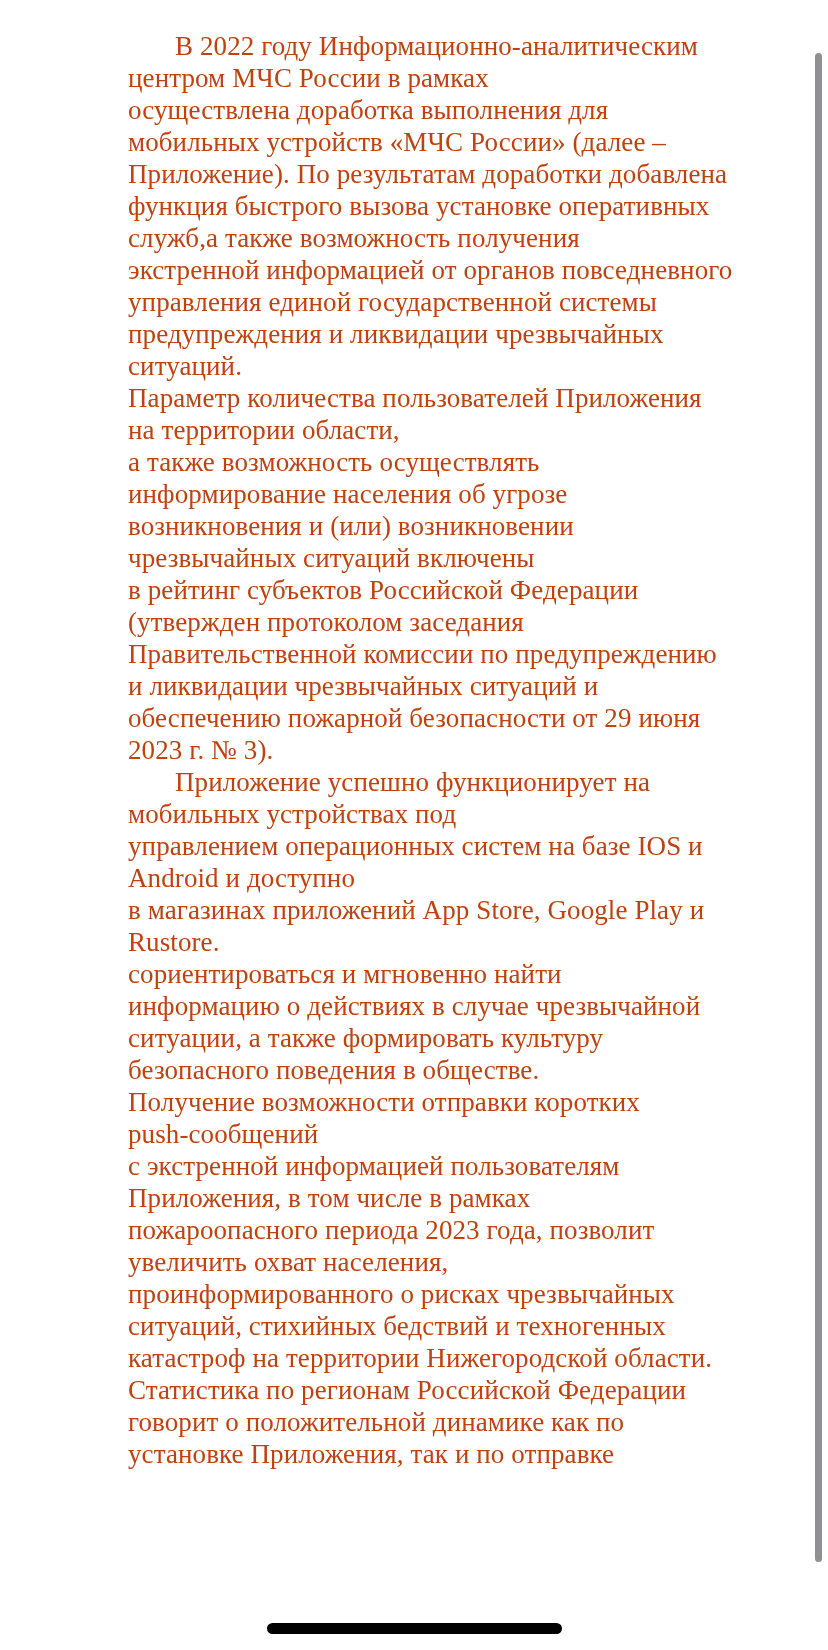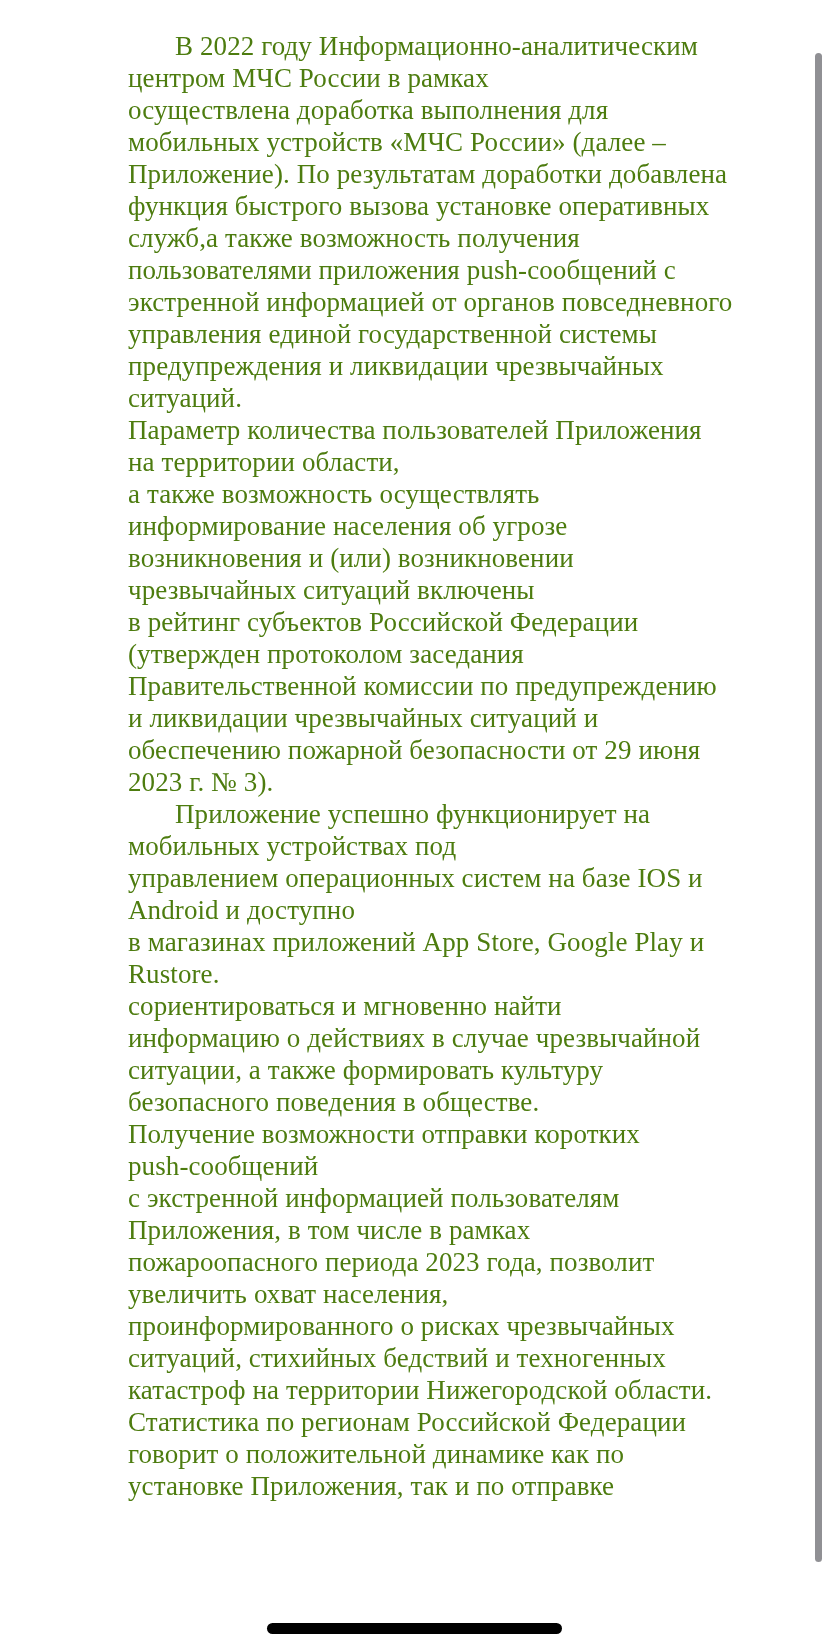--- a/index.html
+++ b/index.html
@@ -48,29 +48,28 @@
     height: 11px;
     border-radius: 6px;
     background: #000000;
   }
 </style>
 </head>
 <body>
 
 <div class="screen">
 
-  <div class="doc-body" style="color: #4d7c0f;">
+  <div class="doc-body" style="color: #c2410c;">
       <div class="line indent">В 2022 году Информационно-аналитическим</div>
       <div class="line">центром МЧС России в рамках</div>
       <div class="line">осуществлена доработка выполнения для</div>
       <div class="line">мобильных устройств «МЧС России» (далее –</div>
       <div class="line">Приложение). По результатам доработки добавлена</div>
       <div class="line">функция быстрого вызова установке оперативных</div>
       <div class="line">служб,а также возможность получения</div>
-      <div class="line">пользователями приложения push-сообщений с</div>
       <div class="line">экстренной информацией от органов повседневного</div>
       <div class="line">управления единой государственной системы</div>
       <div class="line">предупреждения и ликвидации чрезвычайных</div>
       <div class="line">ситуаций.</div>
       <div class="line">Параметр количества пользователей Приложения</div>
       <div class="line">на территории области,</div>
       <div class="line">а также возможность осуществлять</div>
       <div class="line">информирование населения об угрозе</div>
       <div class="line">возникновения и (или) возникновении</div>
       <div class="line">чрезвычайных ситуаций включены</div>

